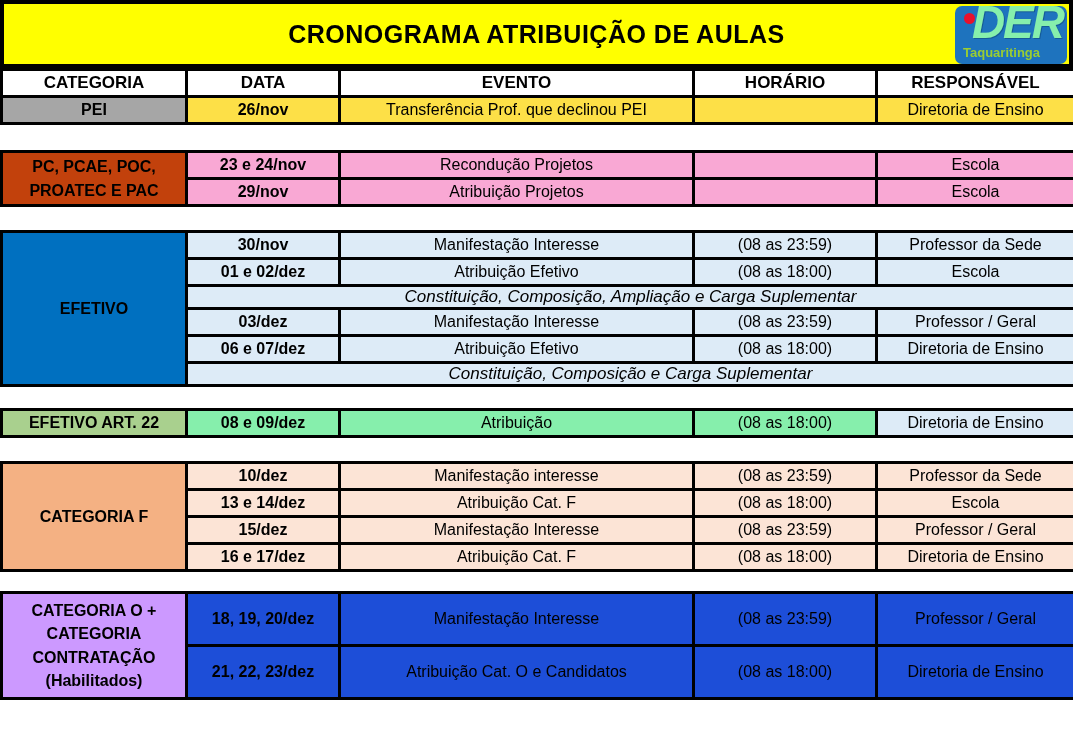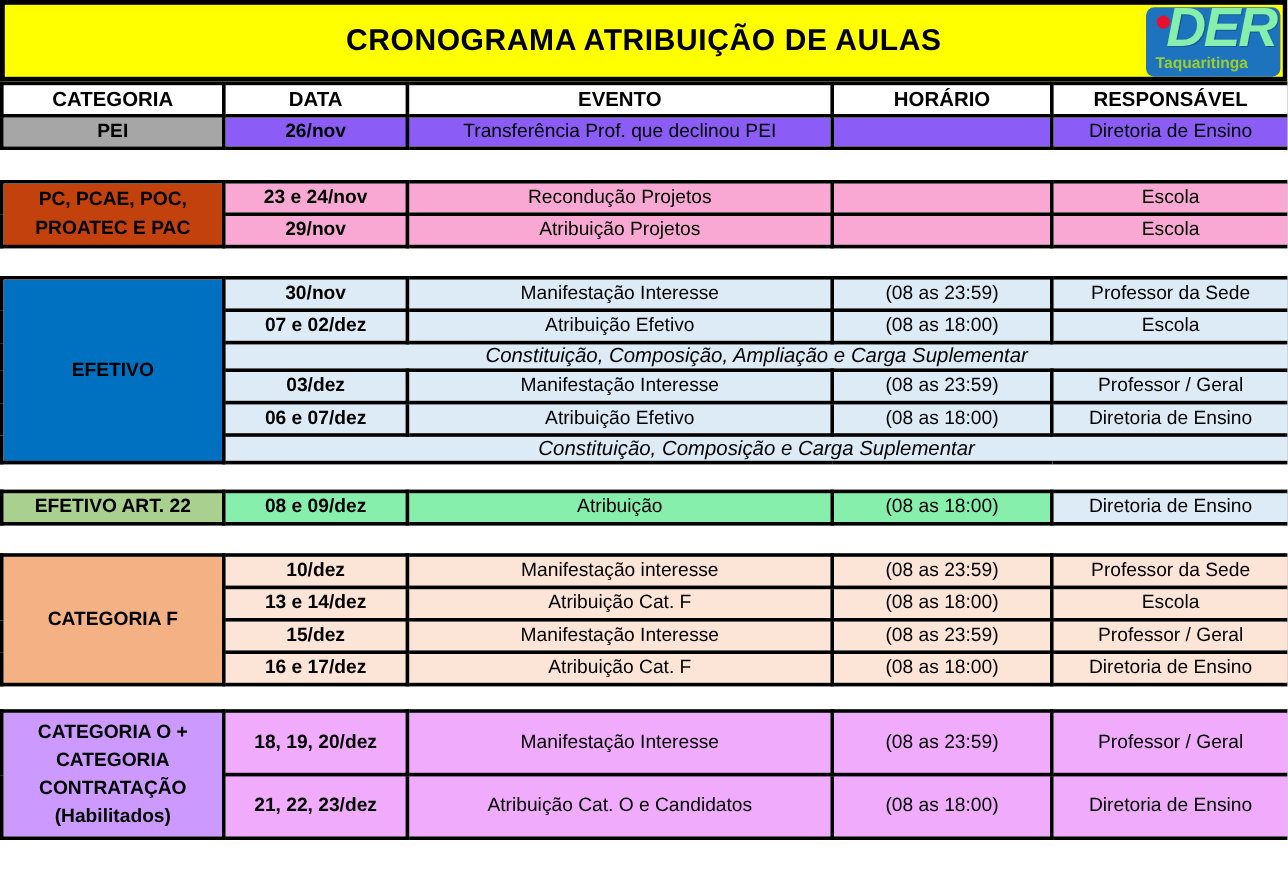--- a/index.html
+++ b/index.html
@@ -40,26 +40,26 @@
   }
   tr.r28 > td, tr.r28 > th { height: 27px; }
   tr.r20 > td { height: 20px; }
   tr.r53 > td { height: 53px; }
   th.colhead { background: #ffffff; font-weight: bold; font-size: 17px; }
   td.date { font-weight: bold; }
   td.cat { font-weight: bold; }
   td.note { font-style: italic; font-size: 17px; }
   .cat div { line-height: 1.45; }
   
-  .cat-gray   { background: #A6A6A6; }  .c-gray   { background: #8b5cf6; }
+  .cat-gray   { background: #A6A6A6; }  .c-gray   { background: #fde047; }
   .cat-gold   { background: #c2410c; }  .c-cream  { background: #f9a8d4; }
   .cat-blue   { background: #0070C0; }  .c-blue   { background: #DDEBF7; }
   .cat-green  { background: #A9D08E; }  .c-green  { background: #86efac; }
   .cat-orange { background: #F4B183; }  .c-peach  { background: #FCE4D6; }
-  .cat-purple { background: #CC99FF; }  .c-pink   { background: #f0abfc; }
+  .cat-purple { background: #CC99FF; }  .c-pink   { background: #1d4ed8; }
   
   .mt25 { margin-top: 25px; } .mt23 { margin-top: 23px; }
   .mt21 { margin-top: 21px; } .mt19 { margin-top: 19px; }
 </style>
 </head>
 <body>
 
 <div class="page">
 
   <div class="banner">
@@ -135,21 +135,21 @@
       </colgroup>
     <tbody>
       <tr class="r28">
         <td class="cat cat-blue" rowspan="6">EFETIVO</td>
         <td class="date c-blue">30/nov</td>
         <td class="c-blue">Manifestação Interesse</td>
         <td class="c-blue">(08 as 23:59)</td>
         <td class="c-blue">Professor da Sede</td>
       </tr>
       <tr class="r28">
-        <td class="date c-blue">07 e 02/dez</td>
+        <td class="date c-blue">01 e 02/dez</td>
         <td class="c-blue">Atribuição Efetivo</td>
         <td class="c-blue">(08 as 18:00)</td>
         <td class="c-blue">Escola</td>
       </tr>
       <tr class="r20">
         <td class="note c-blue" colspan="4">Constituição, Composição, Ampliação e Carga Suplementar</td>
       </tr>
       <tr class="r28">
         <td class="date c-blue">03/dez</td>
         <td class="c-blue">Manifestação Interesse</td>

